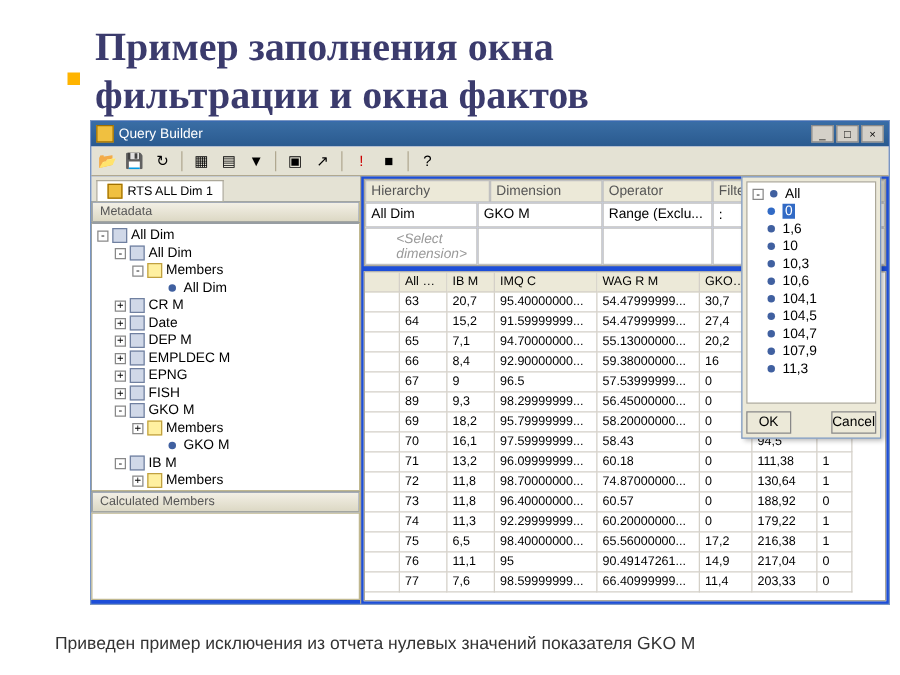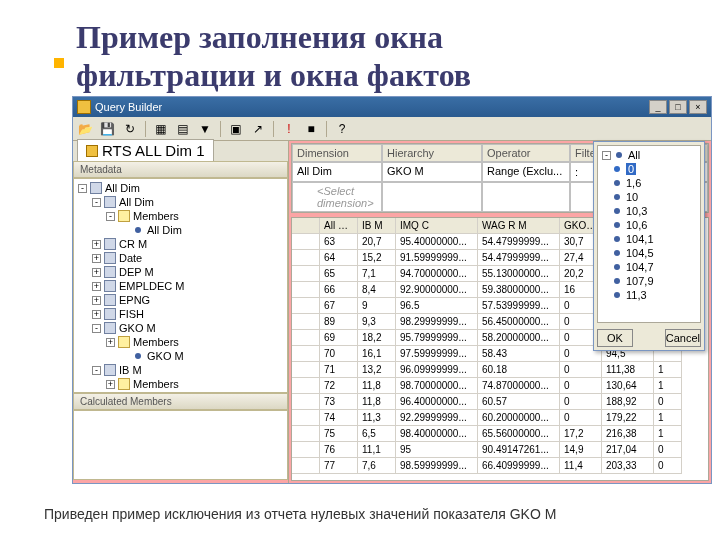--- a/index.html
+++ b/index.html
@@ -1,30 +1,30 @@
 <!DOCTYPE html>
 <html><head>
 <meta charset="utf-8">
 <style>
   * { box-sizing: border-box; margin: 0; padding: 0; }
   body { font-family: Tahoma, Arial, sans-serif; font-size: 11px; background: #fff; width: 720px; height: 540px; position: relative; overflow: hidden; }
   .slide-title { font-family: "Times New Roman", serif; font-size: 32px; font-weight: bold; color: #3b3b6d; padding: 18px 0 8px 76px; line-height: 1.2; }
   .slide-title-dot { position: absolute; left: 54px; top: 58px; width: 10px; height: 10px; background: #ffb400; }
-  .app-window { position: absolute; left: 72px; top: 96px; width: 640px; height: 388px; border: 1px solid #7a96c2; background: #fca5a5; }
+  .app-window { position: absolute; left: 72px; top: 96px; width: 640px; height: 388px; border: 1px solid #7a96c2; background: #1d4ed8; }
   .titlebar { height: 20px; background: linear-gradient(to bottom, #3a6ea5, #2a5a8f); color: #fff; display: flex; align-items: center; padding: 0 4px; font-size: 11px; }
   .titlebar .cube { width: 14px; height: 14px; background: #f0c040; border: 1px solid #a07000; margin-right: 4px; }
   .titlebar-spacer { flex: 1; }
   .win-btn { width: 18px; height: 14px; background: #d4d0c8; border: 1px solid #888; margin-left: 2px; font-size: 9px; text-align: center; line-height: 12px; color: #000; }
   .toolbar { height: 24px; background: #e4e2d4; border-bottom: 1px solid #b0a890; display: flex; align-items: center; padding: 0 4px; gap: 4px; }
   .tb-btn { width: 18px; height: 18px; border: 1px solid transparent; display: flex; align-items: center; justify-content: center; font-size: 12px; }
   .tb-sep { width: 1px; height: 16px; background: #b0a890; margin: 0 2px; }
   .body-row { display: flex; height: calc(100% - 44px); }
   .left-pane { width: 216px; border-right: 1px solid #b0a890; display: flex; flex-direction: column; }
   .tabstrip { height: 20px; background: #e4e2d4; display: flex; align-items: flex-end; padding-left: 4px; }
-  .tab { background: #fff; border: 1px solid #aca899; border-bottom: none; padding: 2px 8px; font-size: 15px; display: flex; align-items: center; gap: 4px; }
+  .tab { background: #fff; border: 1px solid #aca899; border-bottom: none; padding: 2px 8px; font-size: 10px; display: flex; align-items: center; gap: 4px; }
   .tab .cube-sm { width: 12px; height: 12px; background: #f0c040; border: 1px solid #a07000; }
   .section-hdr { background: linear-gradient(to bottom, #f3f0e6, #dcd8c4); border: 1px solid #c0b890; padding: 2px 6px; font-size: 10px; color: #555; }
   .tree { background: #fff; border: 1px solid #c0b890; flex: 1; overflow: auto; padding: 2px; }
   .tree-item { display: flex; align-items: center; padding: 1px 0; font-size: 11px; white-space: nowrap; }
   .expander { width: 9px; height: 9px; border: 1px solid #888; text-align: center; line-height: 7px; font-size: 9px; margin-right: 3px; cursor: pointer; background: #fff; }
   .indent-0 { padding-left: 2px; } .indent-1 { padding-left: 16px; } .indent-2 { padding-left: 30px; } .indent-3 { padding-left: 44px; }
   .dim-icon { width: 12px; height: 12px; background: #d0d8e8; border: 1px solid #7080a0; margin-right: 3px; }
   .mem-icon { width: 12px; height: 12px; background: #fff0a0; border: 1px solid #c0a040; margin-right: 3px; }
   .dot-icon { width: 6px; height: 6px; background: #4060a0; border-radius: 50%; margin: 0 6px 0 3px; }
   .calc-pane { height: 90px; }
@@ -174,22 +174,22 @@
           </div>
         </div>
       <div class="calc-pane">
         <div class="section-hdr">Calculated Members</div>
         <div class="calc-body"></div>
       </div>
     </div>
     <div class="right-pane">
       <div class="filter-grid">
         <div class="fg-row" id="fg-hdr">
+            <div class="fg-cell fg-hdr c2">Hierarchy</div>
             <div class="fg-cell fg-hdr c1">Dimension</div>
-            <div class="fg-cell fg-hdr c2">Hierarchy</div>
             <div class="fg-cell fg-hdr c3">Operator</div>
             <div class="fg-cell fg-hdr c4">Filter Expression</div>
           </div>
         <div class="fg-row" id="fg-row">
             <div class="fg-cell c1">All Dim</div>
             <div class="fg-cell c2">GKO M</div>
             <div class="fg-cell c3">Range (Exclu...</div>
             <div class="fg-cell c4">
               <span>:</span>
               <div class="combo-arrow">▼</div>

